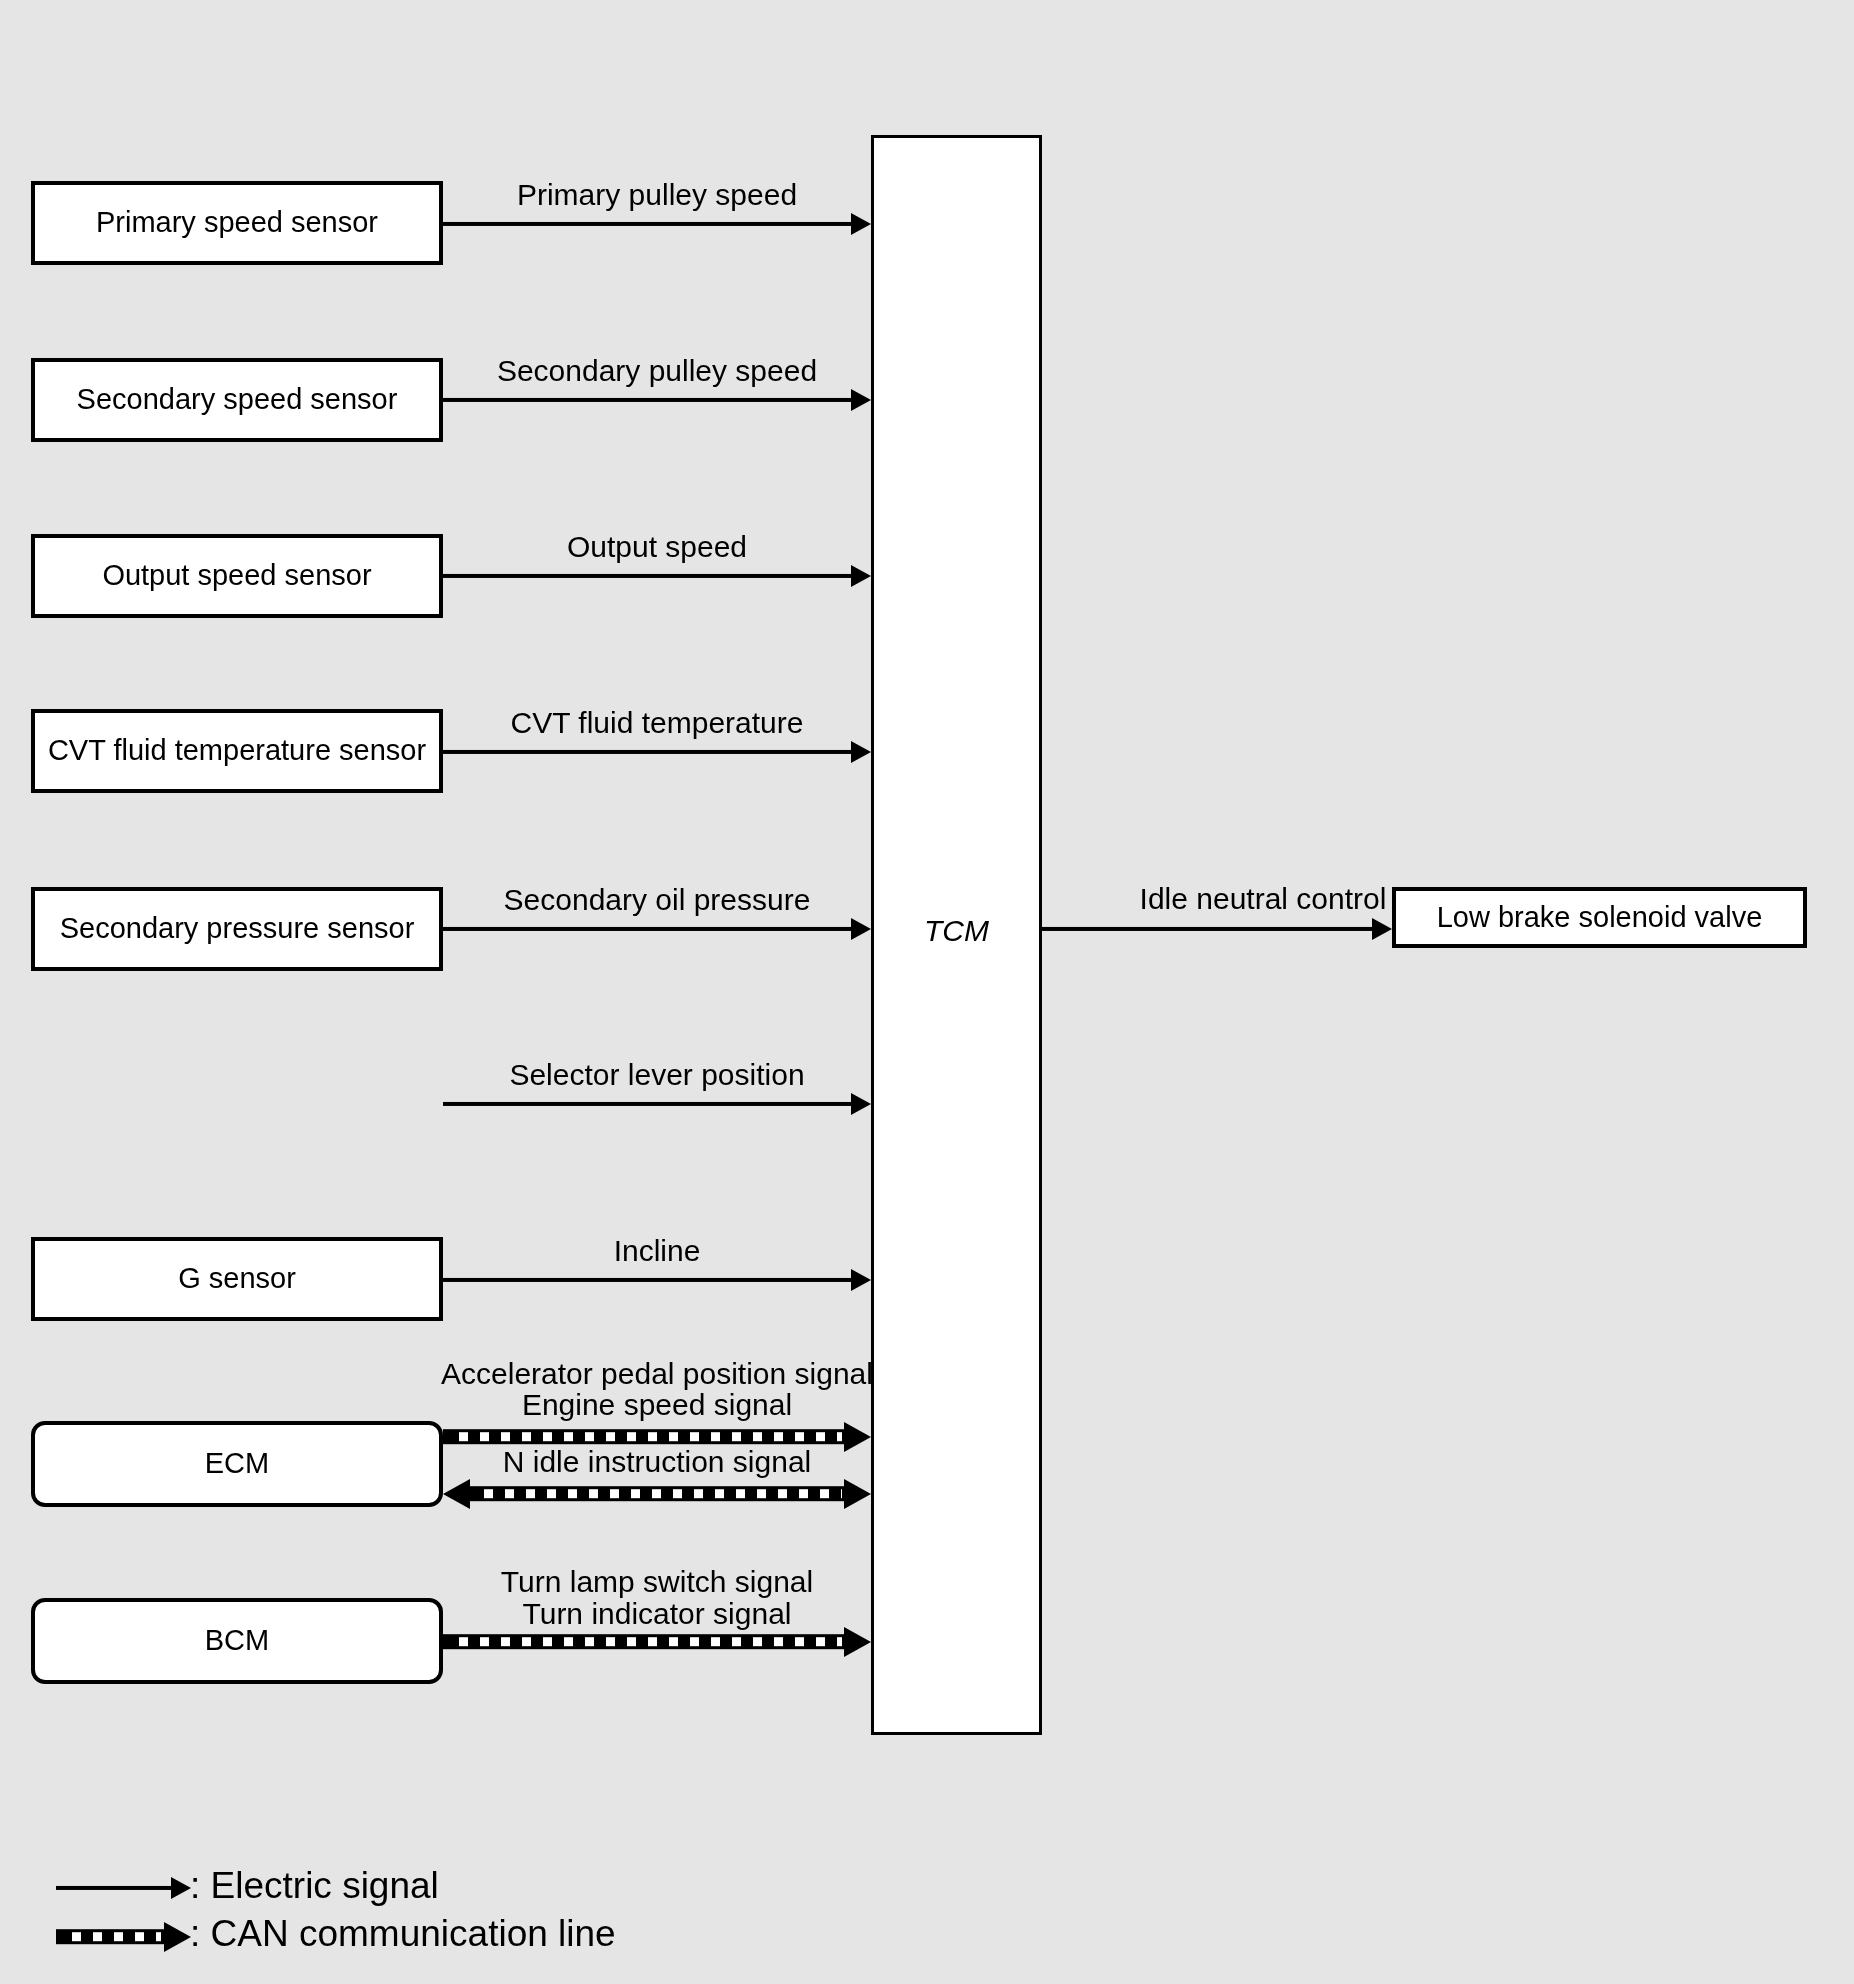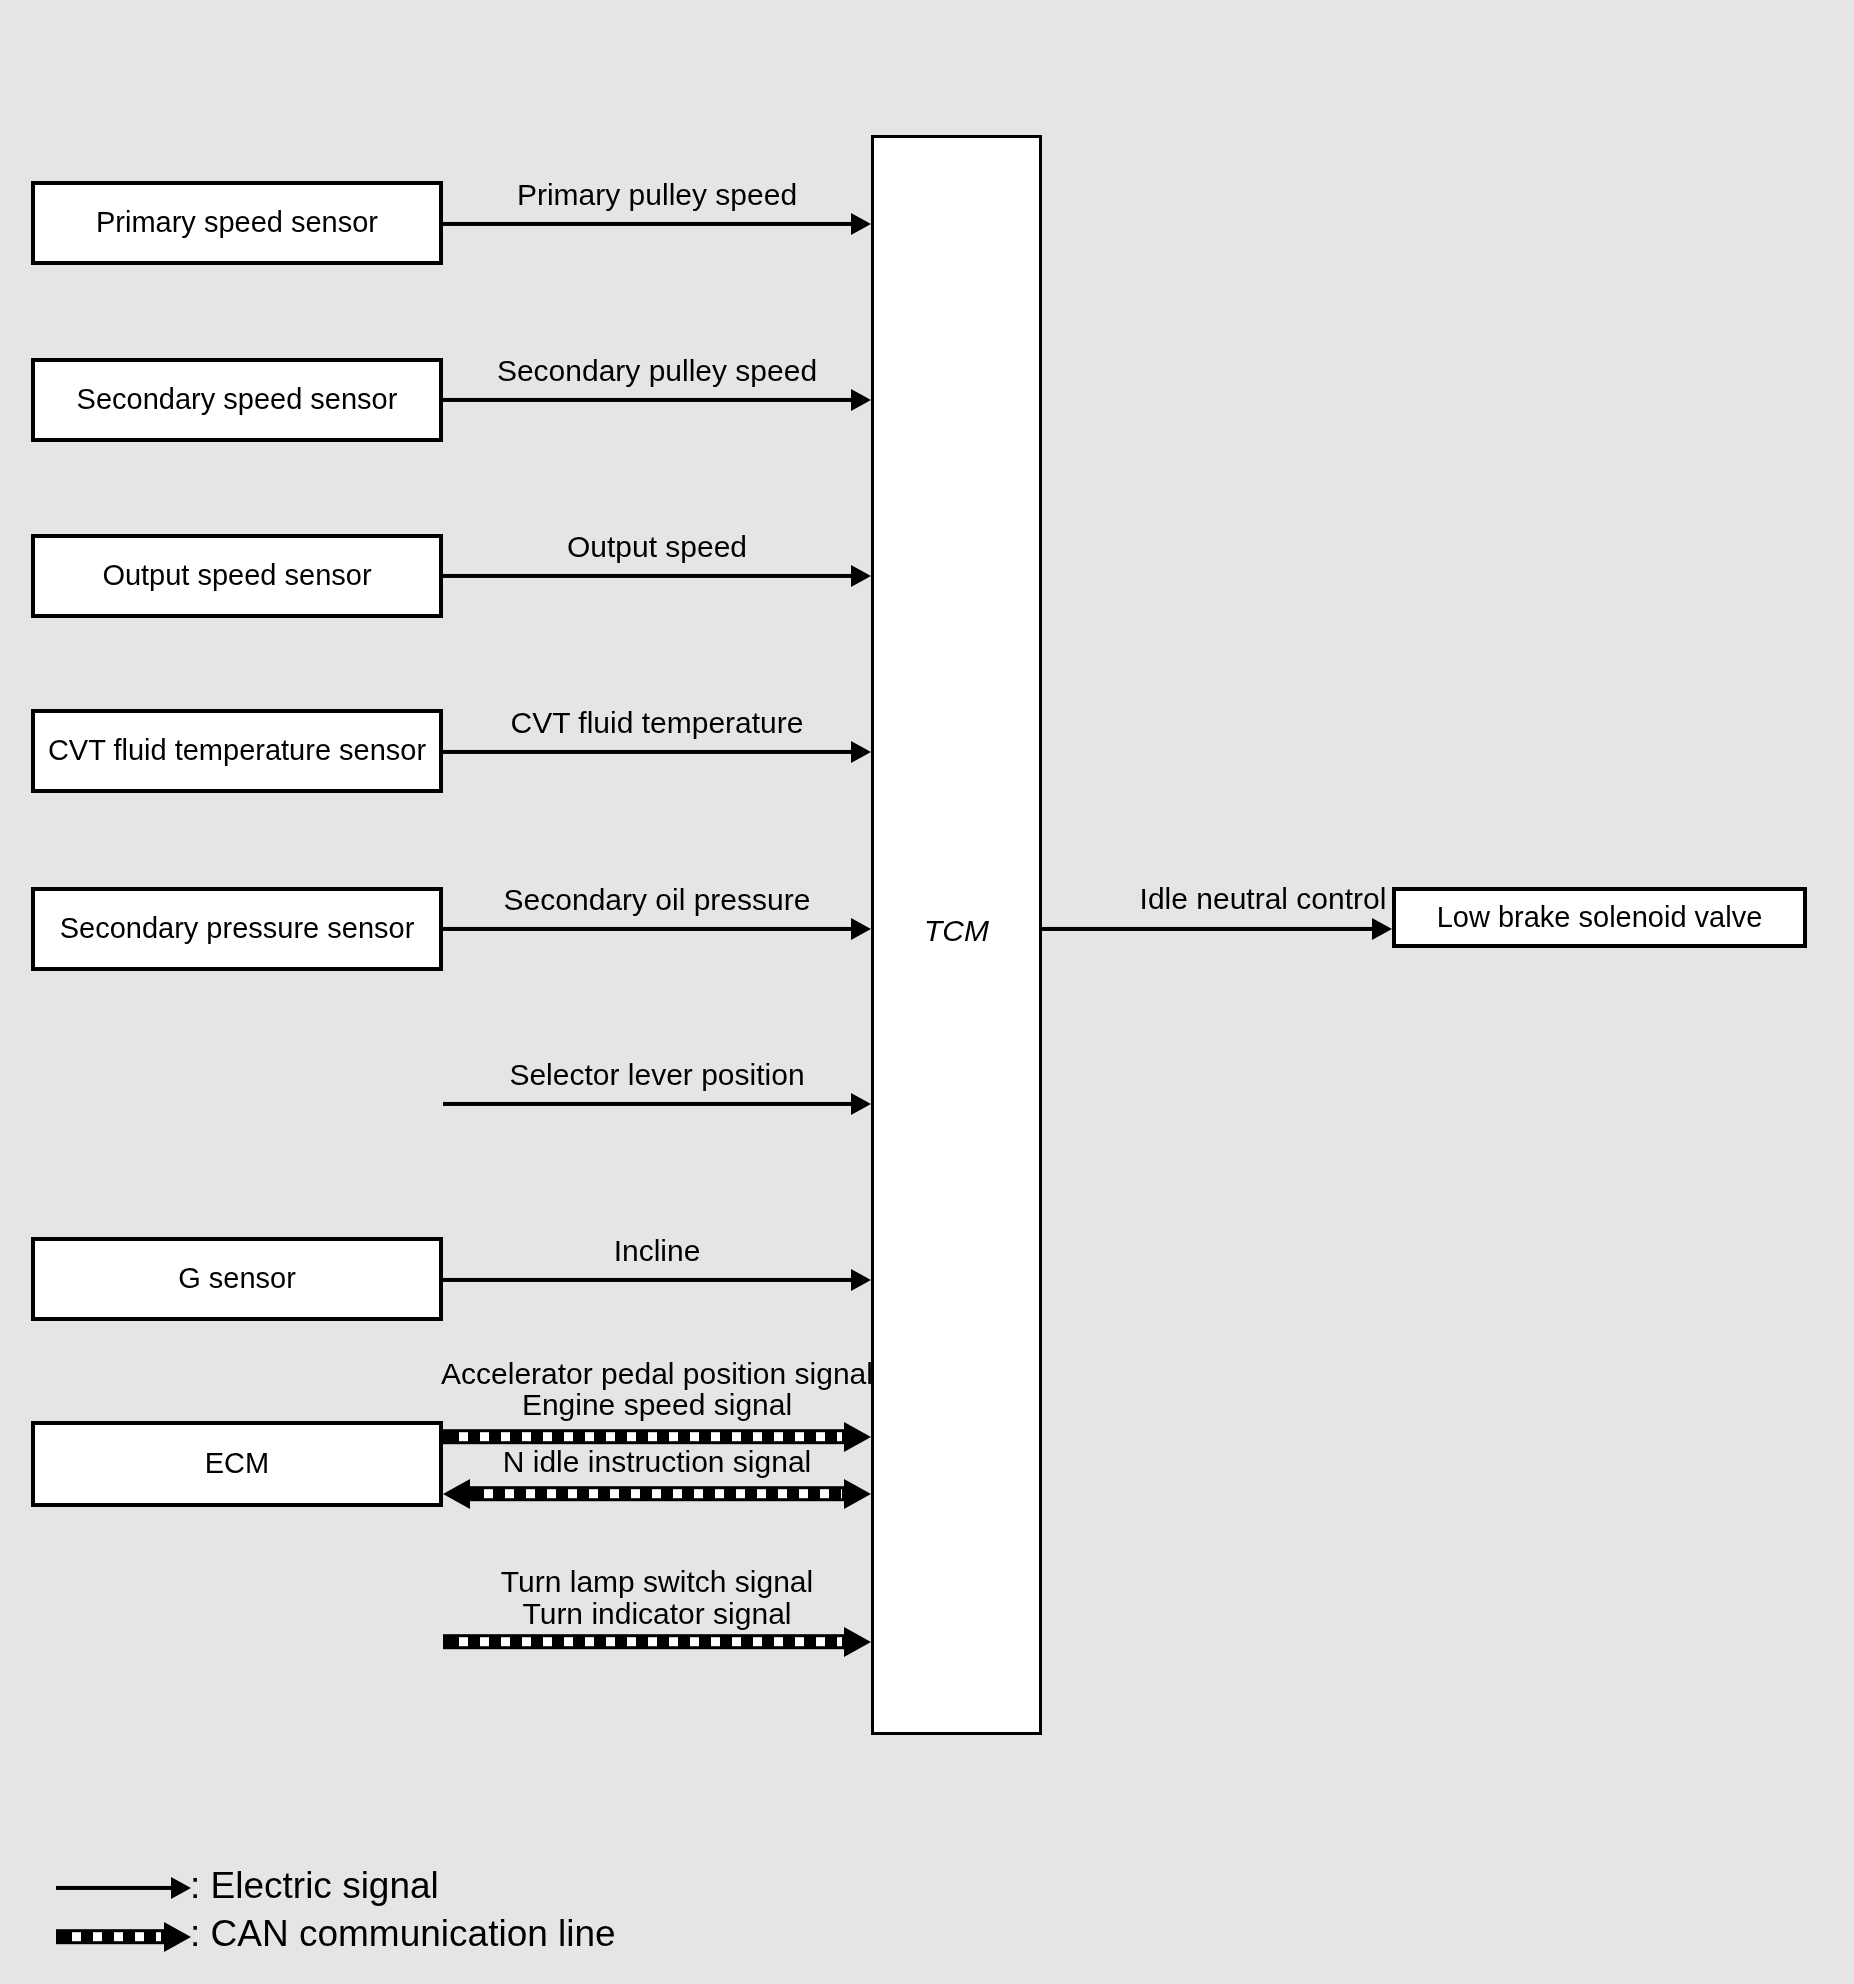--- a/index.html
+++ b/index.html
@@ -24,21 +24,21 @@
     border: 4.6px solid #000000;
     background: #ffffff;
     display: flex;
     align-items: center;
     justify-content: center;
     text-align: center;
     font-size: 29px;
     line-height: 1.15;
   }
   .inbox  { left: 31px; width: 412px; height: 84px; }
-  .ecmbox { left: 31px; width: 412px; height: 86px; }
+  .ecmbox { left: 31px; width: 412px; height: 86px; border-radius: 14px; }
 
   #tcm-box {
     left: 871px; top: 135px; width: 171px; height: 1600px;
     border-width: 3.7px;
     display: block;
   }
   #tcm-label {
     position: absolute;
     left: 0; top: 777px; width: 100%; height: 33px;
     display: flex; align-items: center; justify-content: center;
@@ -189,20 +189,23 @@
   </div>
   <div class="siglabel" style="top:1447px;height:30px">N idle instruction signal</div>
   <div class="carrow dbl" style="top:1479px">
     <div class="chead-l"></div>
     <div class="cbody">
       <div class="cstripes"></div>
     </div>
     <div class="chead-r"></div>
   </div>
 
+  <div class="box ecmbox" style="top:1598px">
+    <span>BCM</span>
+  </div>
   <div class="siglabel" style="top:1567px;height:30px">Turn lamp switch signal</div>
   <div class="siglabel" style="top:1599px;height:30px">Turn indicator signal</div>
   <div class="carrow" style="top:1627px">
     <div class="cbody">
       <div class="cstripes"></div>
     </div>
     <div class="chead-r"></div>
   </div>
 
   <div class="box" id="tcm-box">

